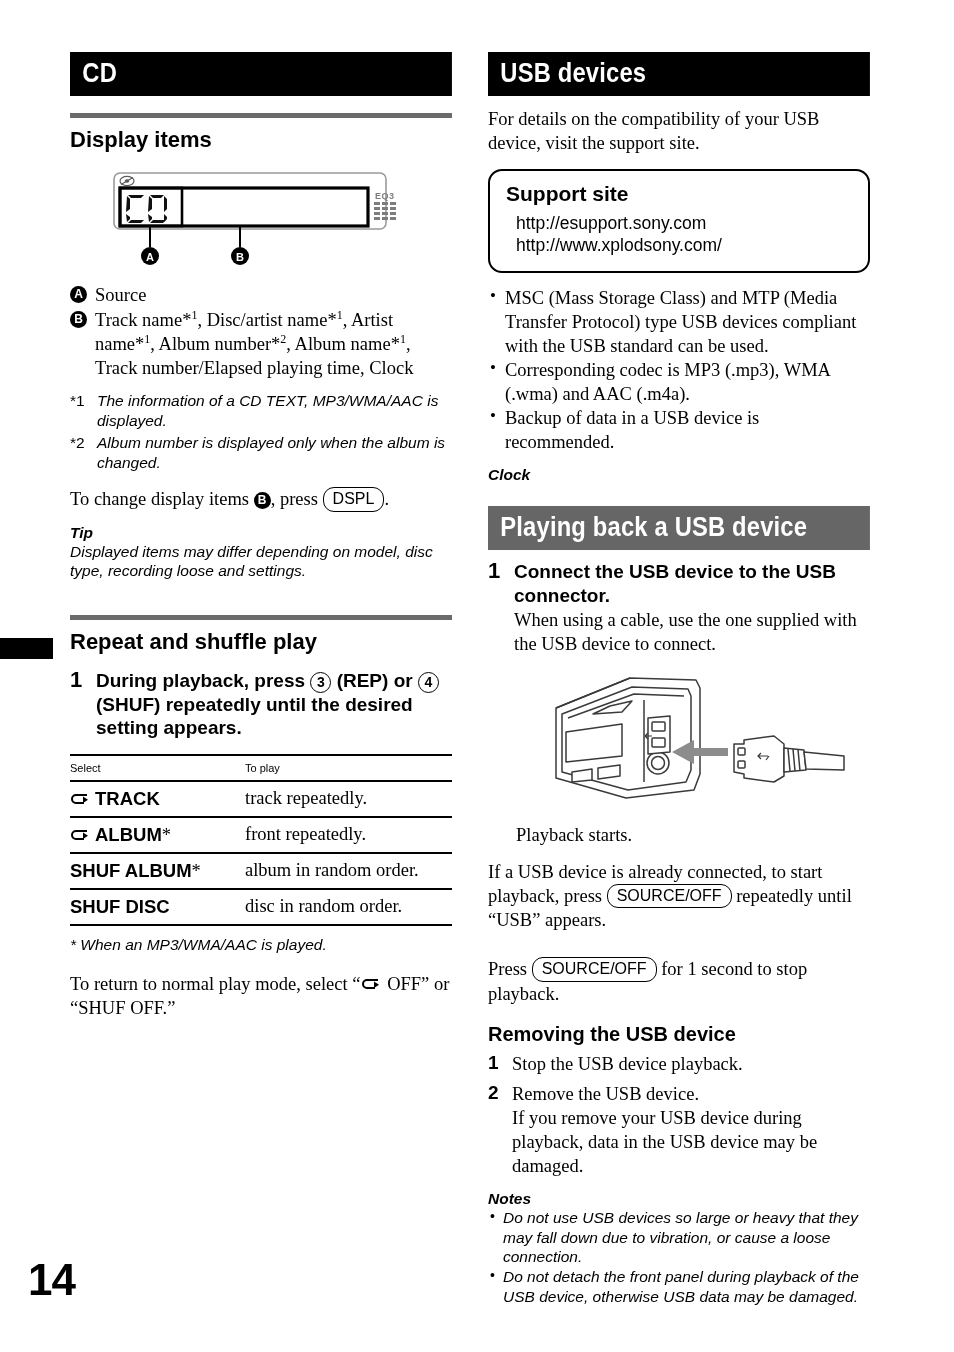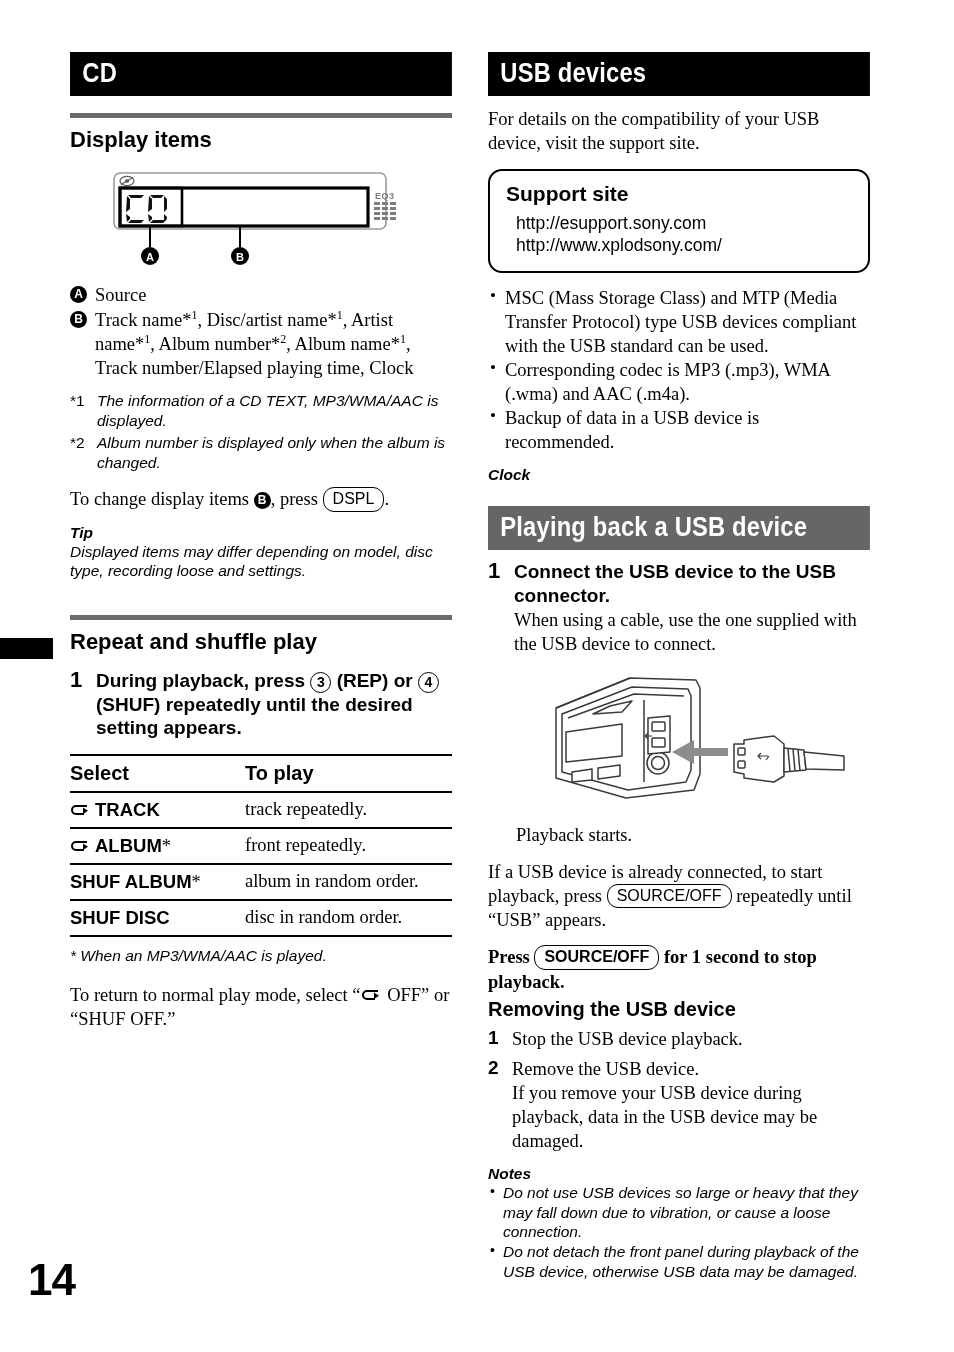--- a/index.html
+++ b/index.html
@@ -157,21 +157,21 @@
     font-size:17.5px; line-height:1.26; padding-left:10px;
   }
 
   
   table.modes{ border-collapse:collapse; width:382px; margin-top:14px; }
   table.modes th, table.modes td{
     text-align:left; padding:6px 0 6px 0; vertical-align:top;
   }
   table.modes thead th{
     font-family:"Liberation Sans", sans-serif;
-    font-weight:bold; font-size:20px;
+    font-weight:normal; font-size:11px;
     border-top:2.4px solid #000; border-bottom:2.4px solid #000;
   }
   table.modes tbody td{
     border-bottom:2.2px solid #000;
     font-size:18.5px;
   }
   table.modes td.sel{
     font-family:"Liberation Sans", sans-serif;
     font-weight:bold; font-size:18.5px;
     width:175px;
@@ -427,25 +427,25 @@
         </g>
       </svg>
     </div>
 
     <div class="p" style="margin-left:28px; margin-top:4px;">Playback starts.</div>
 
     <div class="p" style="margin-top:13px;">
       <span>If a USB device is already connected, to start playback, press </span><span class="key">SOURCE/OFF</span><span> repeatedly until “USB” appears.</span>
     </div>
 
-    <div class="p" style="margin-top:13px;font-weight:bold;">
+    <div class="p" style="margin-top:25px;">
       <span>Press </span><span class="key">SOURCE/OFF</span><span> for 1 second to stop playback.</span>
     </div>
 
-    <div class="h3" style="margin-top:4px;">Removing the USB device</div>
+    <div class="h3" style="margin-top:17px;">Removing the USB device</div>
 
     <div class="step-small">
       <span class="num">1</span>
       <div class="p">Stop the USB device playback.</div>
     </div>
 
     <div class="step-small">
       <span class="num">2</span>
       <div class="p">Remove the USB device.</div>
       <div class="p">If you remove your USB device during playback, data in the USB device may be damaged.</div>

